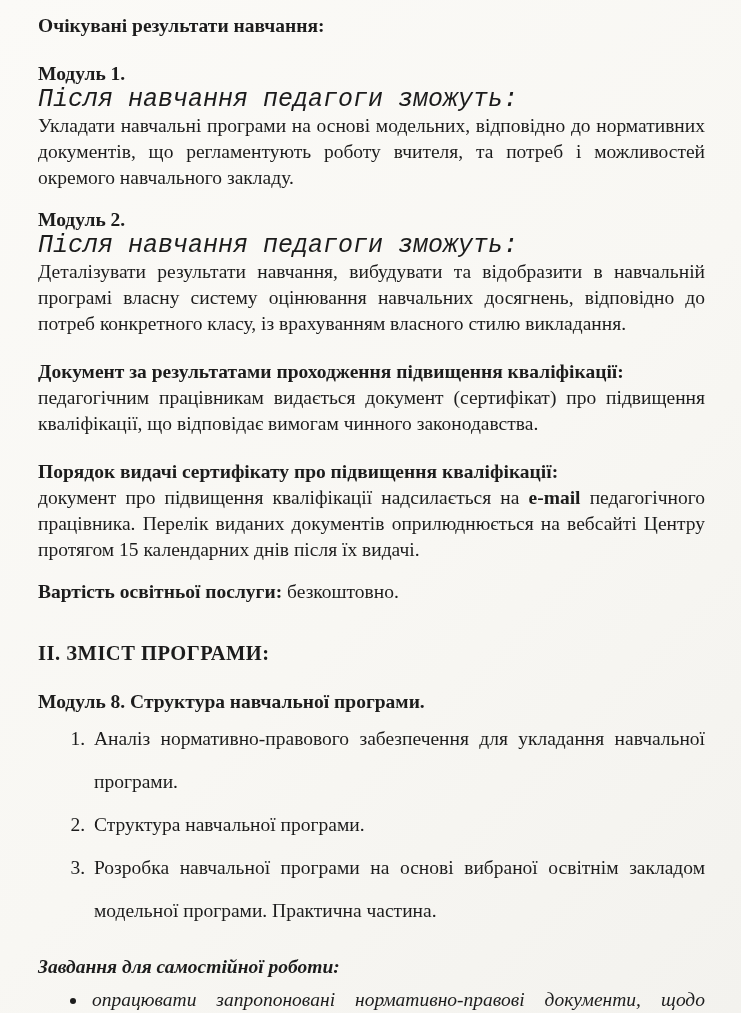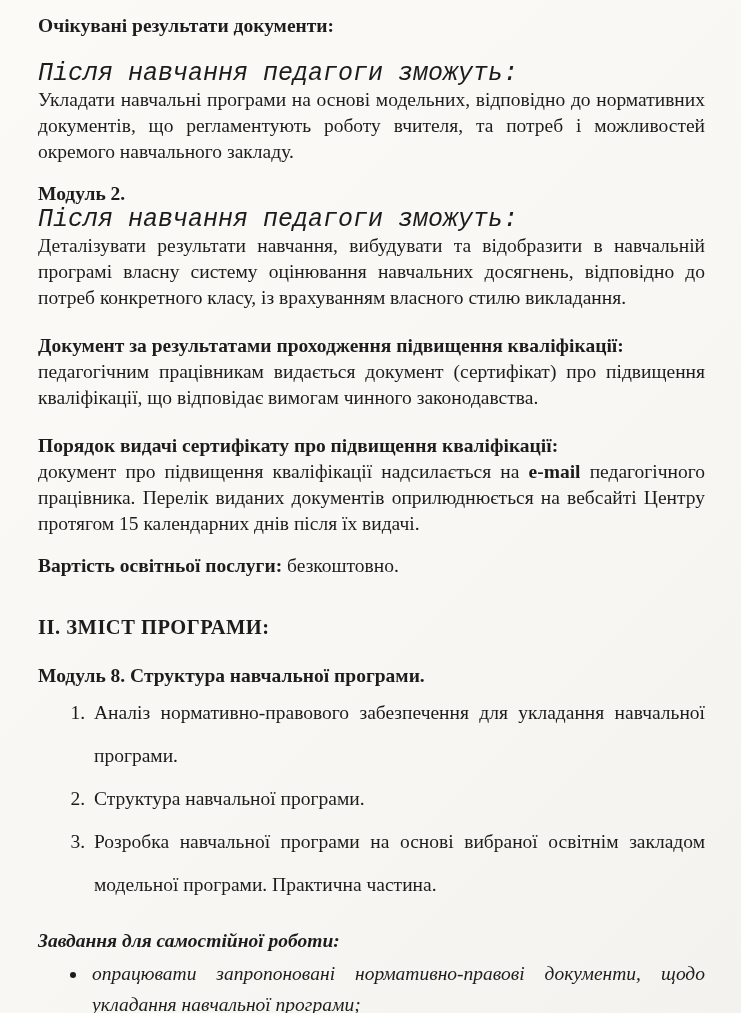--- a/index.html
+++ b/index.html
@@ -70,23 +70,24 @@
     font-style: italic;
     text-align: justify;
     padding-left: 4px;
   }
 </style>
 </head>
 <body>
 
 <div class="page">
 
-  <p class="heading-line">Очікувані  результати документи:</p>
+  <p class="heading-line">Очікувані  результати навчання:</p>
 
   <div class="sp-lg">
+    <p class="heading-line">Модуль 1.</p>
     <p class="lead-line">Після навчання педагоги зможуть:</p>
     <p class="body-text">Укладати навчальні програми на основі модельних, відповідно до нормативних документів, що регламентують роботу вчителя, та потреб і можливостей окремого навчального закладу.</p>
   </div>
 
   <div class="sp-md">
     <p class="heading-line">Модуль 2.</p>
     <p class="lead-line">Після навчання педагоги зможуть:</p>
     <p class="body-text">Деталізувати результати навчання, вибудувати та відобразити  в навчальній програмі власну систему оцінювання навчальних досягнень, відповідно до потреб конкретного класу, із врахуванням власного стилю викладання.</p>
   </div>
 

